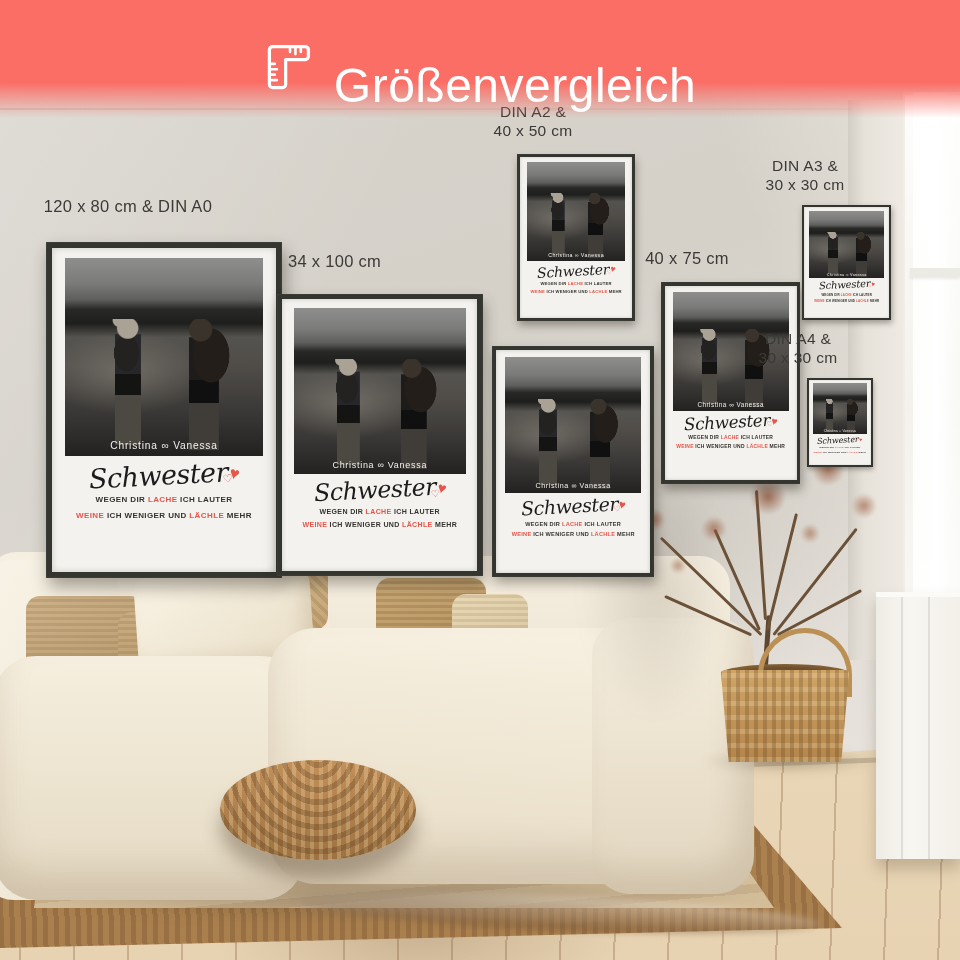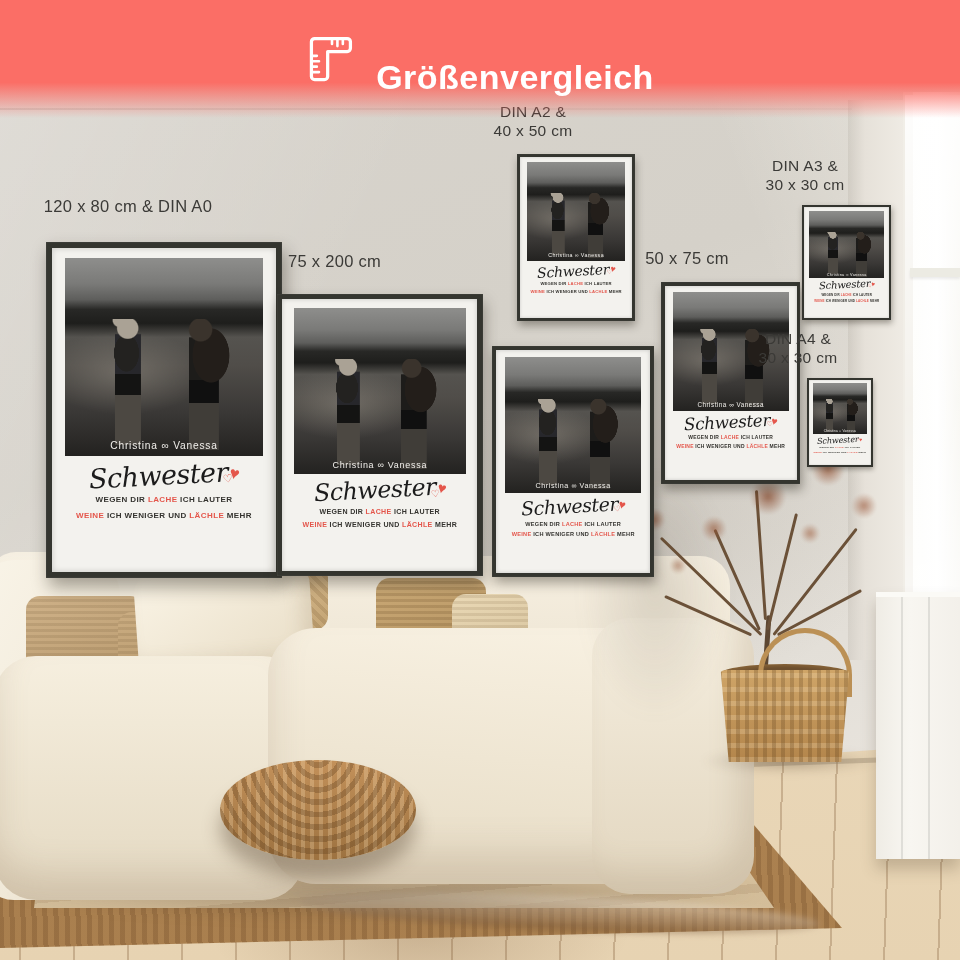--- a/index.html
+++ b/index.html
@@ -129,21 +129,21 @@
   
   .radiator{position:absolute;left:876px;top:592px;width:84px;height:262px;z-index:2;
     background:linear-gradient(90deg,#efece5,#f8f6f1 40%,#f3f0ea);
     border-top:5px solid #fbfaf6;box-shadow:0 10px 14px rgba(80,65,45,.25);}
   .radiator .groove{position:absolute;top:0;bottom:0;width:2px;background:rgba(0,0,0,.09);}
   
   .header{position:absolute;left:0;top:0;width:960px;height:118px;z-index:6;
     display:flex;align-items:flex-start;justify-content:center;
     background:linear-gradient(180deg,#fb6e66 0%,#fb6e66 70%,rgba(251,110,102,0) 100%);}
   .header-inner{display:flex;align-items:center;gap:18px;margin-top:18px;}
-  .header-title{color:#ffffff;font-size:34px;font-weight:700;letter-spacing:.5px;margin-top:40px;}
+  .header-title{color:#ffffff;font-size:48px;font-weight:400;letter-spacing:.5px;margin-top:40px;}
   
   .size-label{position:absolute;z-index:5;text-align:center;color:#3b3a37;
     font-size:16.5px;line-height:1.22;font-weight:500;letter-spacing:.3px;}
   .size-label.sm{font-size:15.5px;}
   .lbl-line:empty{display:none;}
   
   .poster{position:absolute;z-index:4;background:#34352f;padding:.6em;
     box-shadow:.25em .9em 1.6em rgba(40,34,24,.4), inset 0 0 .2em rgba(255,255,255,.15);}
   .mat{width:100%;height:100%;background:#f3f2ee;padding:4.5% 6% 2%;
     box-sizing:border-box;display:flex;flex-direction:column;box-shadow:inset 0 0 .6em rgba(0,0,0,.18);}
@@ -233,21 +233,21 @@
       <div class="cap">
         <span>WEGEN DIR</span> <span class="acc">LACHE</span> <span>ICH LAUTER</span>
       </div>
       <div class="cap">
         <span class="acc">WEINE</span> <span>ICH WENIGER UND</span> <span class="acc">LÄCHLE</span> <span>MEHR</span>
       </div>
     </div>
   </figure>
 
   <div class="size-label l2">
-    <div class="lbl-line">75 x 200 cm</div>
+    <div class="lbl-line">34 x 100 cm</div>
 
   </div>
   <figure class="poster p2">
     <div class="mat">
       <div class="photo">
         <div class="names">Christina ∞ Vanessa</div>
       </div>
       <div class="title-row">
         <span class="script">Schwester</span>
         <span class="heart-o">♡</span>
@@ -298,21 +298,21 @@
       <div class="cap">
         <span>WEGEN DIR</span> <span class="acc">LACHE</span> <span>ICH LAUTER</span>
       </div>
       <div class="cap">
         <span class="acc">WEINE</span> <span>ICH WENIGER UND</span> <span class="acc">LÄCHLE</span> <span>MEHR</span>
       </div>
     </div>
   </figure>
 
   <div class="size-label l5">
-    <div class="lbl-line">50 x 75 cm</div>
+    <div class="lbl-line">40 x 75 cm</div>
 
   </div>
   <figure class="poster p5">
     <div class="mat">
       <div class="photo">
         <div class="names">Christina ∞ Vanessa</div>
       </div>
       <div class="title-row">
         <span class="script">Schwester</span>
         <span class="heart-o">♡</span>

